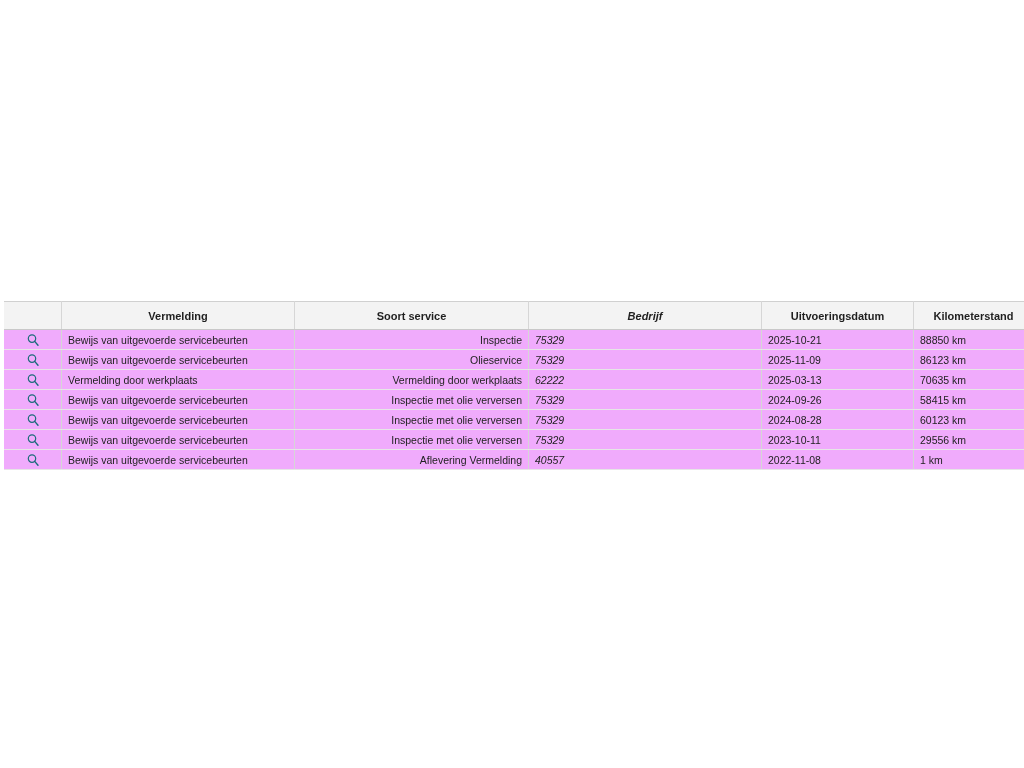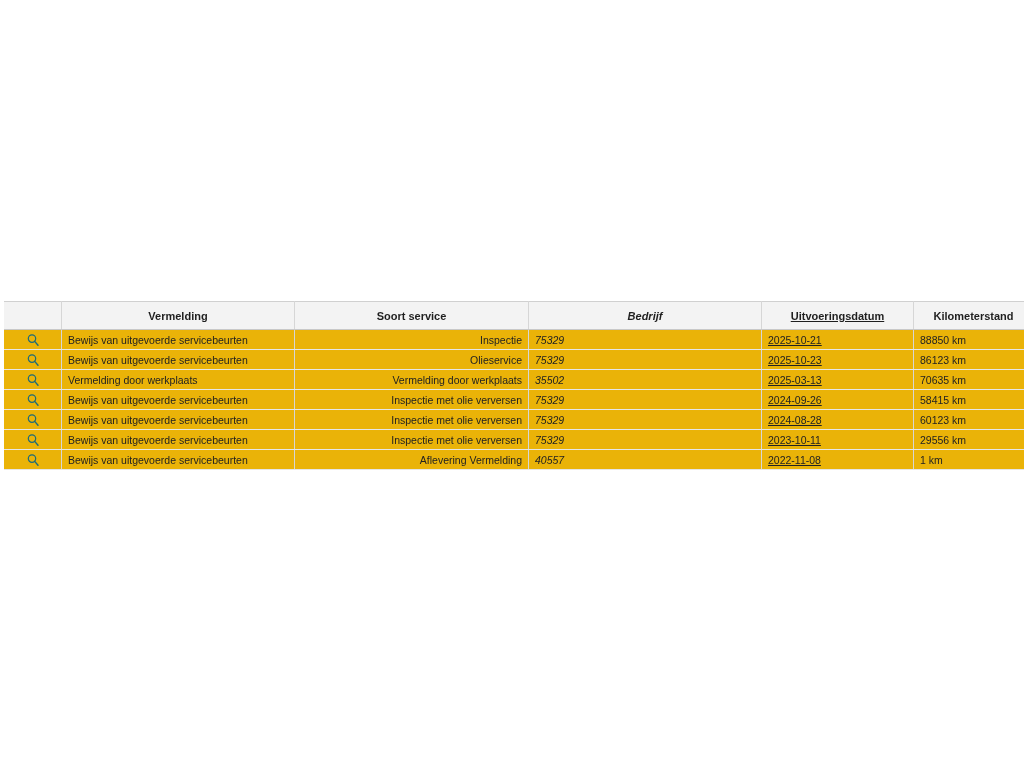--- a/index.html
+++ b/index.html
@@ -58,21 +58,21 @@
     border-left: none;
   }
 
   table.service-table thead th.col-last {
     border-right: none;
   }
 
   table.service-table tbody td {
     height: 19px;
     border-bottom: 1px solid #e6e6e6;
-    background: #eab308;
+    background: #f0abfc;
     font-size: 10.5px;
     color: #222222;
     padding-left: 6px;
     padding-right: 6px;
     white-space: nowrap;
     overflow: hidden;
     text-overflow: ellipsis;
   }
 
   table.service-table tbody td.col-icon {
@@ -82,21 +82,21 @@
   }
 
   table.service-table tbody td.col-last {
     border-right: none;
   }
 
   .col-icon { width: 57px; }
   .col-vermelding { width: 232px; }
   .col-soort { width: 233px; text-align: right; }
   .col-bedrijf { width: 232px; font-style: italic; }
-  .col-datum { width: 151px; text-decoration: underline; }
+  .col-datum { width: 151px; }
   .col-km { width: 119px; }
 
   .magnifier {
     display: inline-block;
     width: 14px;
     height: 14px;
     position: relative;
     vertical-align: middle;
   }
   .magnifier svg { display: block; }
@@ -144,36 +144,36 @@
             <span class="magnifier">
               <svg width="14" height="14" viewBox="0 0 14 14">
                 <circle cx="6" cy="5.6" r="3.7" fill="none" stroke="#1a6b7a" stroke-width="1.2"></circle>
                 <line x1="8.7" y1="8.4" x2="12" y2="12.2" stroke="#1a6b7a" stroke-width="1.4" stroke-linecap="round"></line>
               </svg>
             </span>
           </td>
           <td class="col-vermelding">Bewijs van uitgevoerde servicebeurten</td>
           <td class="col-soort">Olieservice</td>
           <td class="col-bedrijf cell-pad-bedrijf">75329</td>
-          <td class="col-datum cell-pad-datum">2025-10-23</td>
+          <td class="col-datum cell-pad-datum">2025-11-09</td>
           <td class="col-km col-last cell-pad-km">86123 km</td>
         </tr>
 
         <tr>
           <td class="col-icon">
             <span class="magnifier">
               <svg width="14" height="14" viewBox="0 0 14 14">
                 <circle cx="6" cy="5.6" r="3.7" fill="none" stroke="#1a6b7a" stroke-width="1.2"></circle>
                 <line x1="8.7" y1="8.4" x2="12" y2="12.2" stroke="#1a6b7a" stroke-width="1.4" stroke-linecap="round"></line>
               </svg>
             </span>
           </td>
           <td class="col-vermelding">Vermelding door werkplaats</td>
           <td class="col-soort">Vermelding door werkplaats</td>
-          <td class="col-bedrijf cell-pad-bedrijf">35502</td>
+          <td class="col-bedrijf cell-pad-bedrijf">62222</td>
           <td class="col-datum cell-pad-datum">2025-03-13</td>
           <td class="col-km col-last cell-pad-km">70635 km</td>
         </tr>
 
         <tr>
           <td class="col-icon">
             <span class="magnifier">
               <svg width="14" height="14" viewBox="0 0 14 14">
                 <circle cx="6" cy="5.6" r="3.7" fill="none" stroke="#1a6b7a" stroke-width="1.2"></circle>
                 <line x1="8.7" y1="8.4" x2="12" y2="12.2" stroke="#1a6b7a" stroke-width="1.4" stroke-linecap="round"></line>

